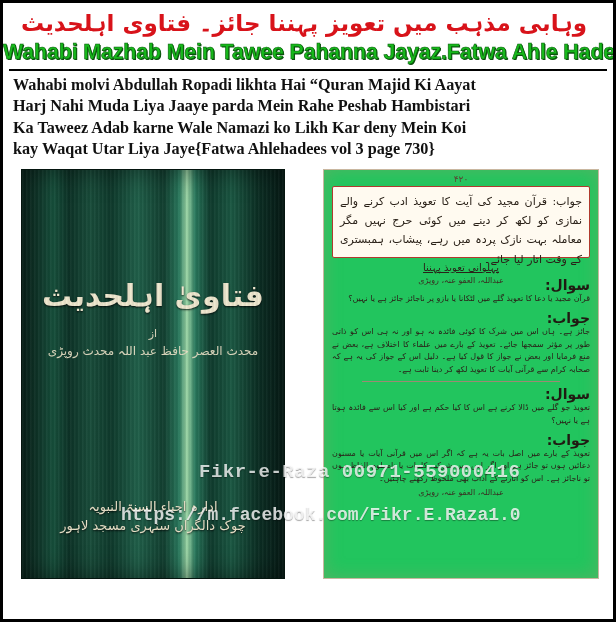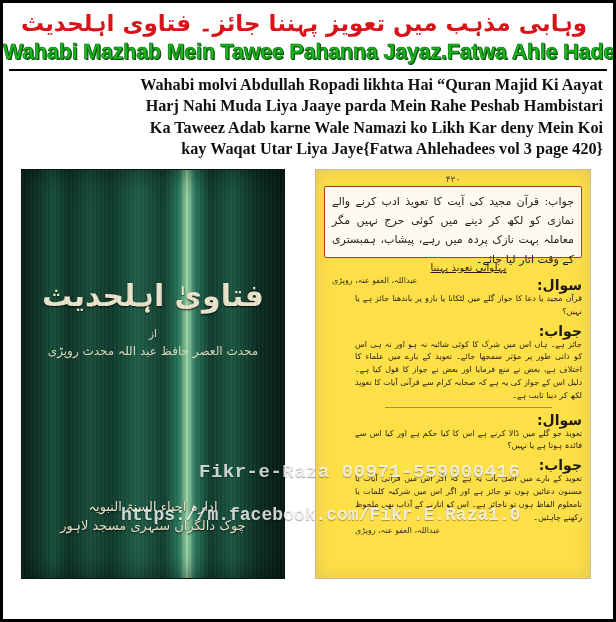--- a/index.html
+++ b/index.html
@@ -51,21 +51,21 @@
   }
   .rule {
     margin: 4px 6px 4px 6px;
     height: 2px;
     background: #000000;
   }
 
   
   .lede {
     margin: 0 10px;
-    text-align: right;
+    text-align: left;
     font-family: "Liberation Serif", serif;
     font-weight: bold;
     font-size: 16.2px;
     line-height: 1.33;
     color: #111111;
   }
   .lede div {
     white-space: nowrap;
   }
 
@@ -149,25 +149,25 @@
     font-family: "DejaVu Sans", sans-serif;
     font-size: 13px;
     color: #eae3c9;
     line-height: 1.5;
     text-shadow: 0 1px 2px rgba(0,0,0,0.8);
   }
 
   
   .scan {
     position: absolute;
-    left: 312px;
+    left: 320px;
     top: 0;
     width: 274px;
     height: 408px;
-    background: #fde047;
+    background: #22c55e;
     border: 1px solid #c9b7a0;
     box-shadow: inset 0 0 18px rgba(180,150,110,0.35);
     overflow: hidden;
   }
   .scan-pageno {
     position: absolute;
     top: 4px;
     left: 0;
     right: 0;
     text-align: center;
@@ -198,42 +198,41 @@
     padding: 5px 7px;
     font-size: 11px;
     line-height: 1.75;
   }
   .scan-body {
     position: absolute;
     left: 8px;
     right: 8px;
     top: 92px;
     bottom: 6px;
-    margin-left: 31px;
   }
   .scan-heading {
     direction: rtl;
     text-align: center;
     font-family: "DejaVu Sans", sans-serif;
     font-size: 10px;
     color: #2a2118;
     text-decoration: underline;
     margin-bottom: 3px;
   }
   .scan-q {
     direction: rtl;
     font-family: "DejaVu Sans", sans-serif;
     font-size: 14px;
     font-weight: bold;
     color: #201a12;
     margin-top: 4px;
   }
   .scan-sign {
     direction: rtl;
-    text-align: left;
+    text-align: center;
     font-family: "DejaVu Sans", sans-serif;
     font-size: 8px;
     color: #3a2f22;
     margin-top: 2px;
   }
   .scan-sep {
     height: 1px;
     background: #9c8straight;
     background: #9c8a73;
     margin: 4px 30px;
@@ -274,21 +273,21 @@
     <div class="urdu-title">وہابی مذہب میں تعویز پہننا جائز۔ فتاوی اہلحدیث</div>
     <div class="roman-title">Wahabi Mazhab Mein Tawee Pahanna Jayaz.Fatwa Ahle Hadees</div>
   </div>
 
   <div class="rule"></div>
 
   <div class="lede">
     <div>Wahabi molvi Abdullah Ropadi likhta Hai “Quran Majid Ki Aayat</div>
     <div>Harj Nahi Muda Liya Jaaye parda Mein Rahe Peshab Hambistari</div>
     <div>Ka Taweez Adab karne Wale Namazi ko Likh Kar deny Mein Koi</div>
-    <div>kay Waqat Utar Liya Jaye{Fatwa Ahlehadees vol 3 page 420}</div>
+    <div>kay Waqat Utar Liya Jaye{Fatwa Ahlehadees vol 3 page 730}</div>
   </div>
 
   <div class="plates">
 
     <div class="cover">
       <div class="cover-inner">
         <div class="cover-title">فتاویٰ اہلحدیث</div>
         <div class="cover-sub1">از</div>
         <div class="cover-sub2">محدث العصر حافظ عبد اللہ محدث روپڑی</div>
         <div class="cover-pub">
@@ -303,23 +302,23 @@
 
       <div class="scan-box">
         <div class="scan-text">جواب: قرآن مجید کی آیت کا تعویذ ادب کرنے والے نمازی کو لکھ کر دینے میں کوئی حرج نہیں مگر معاملہ بہت نازک پردہ میں رہے، پیشاب، ہمبستری کے وقت اتار لیا جائے۔</div>
         <div class="scan-sign" style="padding:0 7px;">عبداللہ، العفو عنہ، روپڑی</div>
       </div>
 
       <div class="scan-body">
         <div class="scan-heading">پہلوانی تعویذ پہننا</div>
 
         <div class="scan-q">سوال:</div>
-        <div class="scan-text">قرآن مجید یا دعا کا جواز گلے میں لٹکانا یا بازو پر باندھنا جائز ہے یا نہیں؟</div>
+        <div class="scan-text">قرآن مجید یا دعا کا تعویذ گلے میں لٹکانا یا بازو پر ناجائز جائز ہے یا نہیں؟</div>
         <div class="scan-q">جواب:</div>
-        <div class="scan-text">جائز ہے۔ ہاں اس میں شرک کا کوئی شائبہ نہ ہو اور نہ ہی اس کو ذاتی طور پر مؤثر سمجھا جائے۔ تعویذ کے بارے میں علماء کا اختلاف ہے، بعض نے منع فرمایا اور بعض نے جواز کا قول کیا ہے۔ دلیل اس کے جواز کی یہ ہے کہ صحابہ کرام سے قرآنی آیات کا تعویذ لکھ کر دینا ثابت ہے۔</div>
+        <div class="scan-text">جائز ہے۔ ہاں اس میں شرک کا کوئی فائدہ نہ ہو اور نہ ہی اس کو ذاتی طور پر مؤثر سمجھا جائے۔ تعویذ کے بارے میں علماء کا اختلاف ہے، بعض نے منع فرمایا اور بعض نے جواز کا قول کیا ہے۔ دلیل اس کے جواز کی یہ ہے کہ صحابہ کرام سے قرآنی آیات کا تعویذ لکھ کر دینا ثابت ہے۔</div>
 
         <div class="scan-sep"></div>
 
         <div class="scan-q">سوال:</div>
         <div class="scan-text">تعویذ جو گلے میں ڈالا کرنے ہے اس کا کیا حکم ہے اور کیا اس سے فائدہ ہوتا ہے یا نہیں؟</div>
         <div class="scan-q">جواب:</div>
         <div class="scan-text">تعویذ کے بارے میں اصل بات یہ ہے کہ اگر اس میں قرآنی آیات یا مسنون دعائیں ہوں تو جائز ہے اور اگر اس میں شرکیہ کلمات یا نامعلوم الفاظ ہوں تو ناجائز ہے۔ اس کو اتارنے کے آداب بھی ملحوظ رکھنے چاہئیں۔</div>
         <div class="scan-sign">عبداللہ، العفو عنہ، روپڑی</div>
       </div>
     </div>

